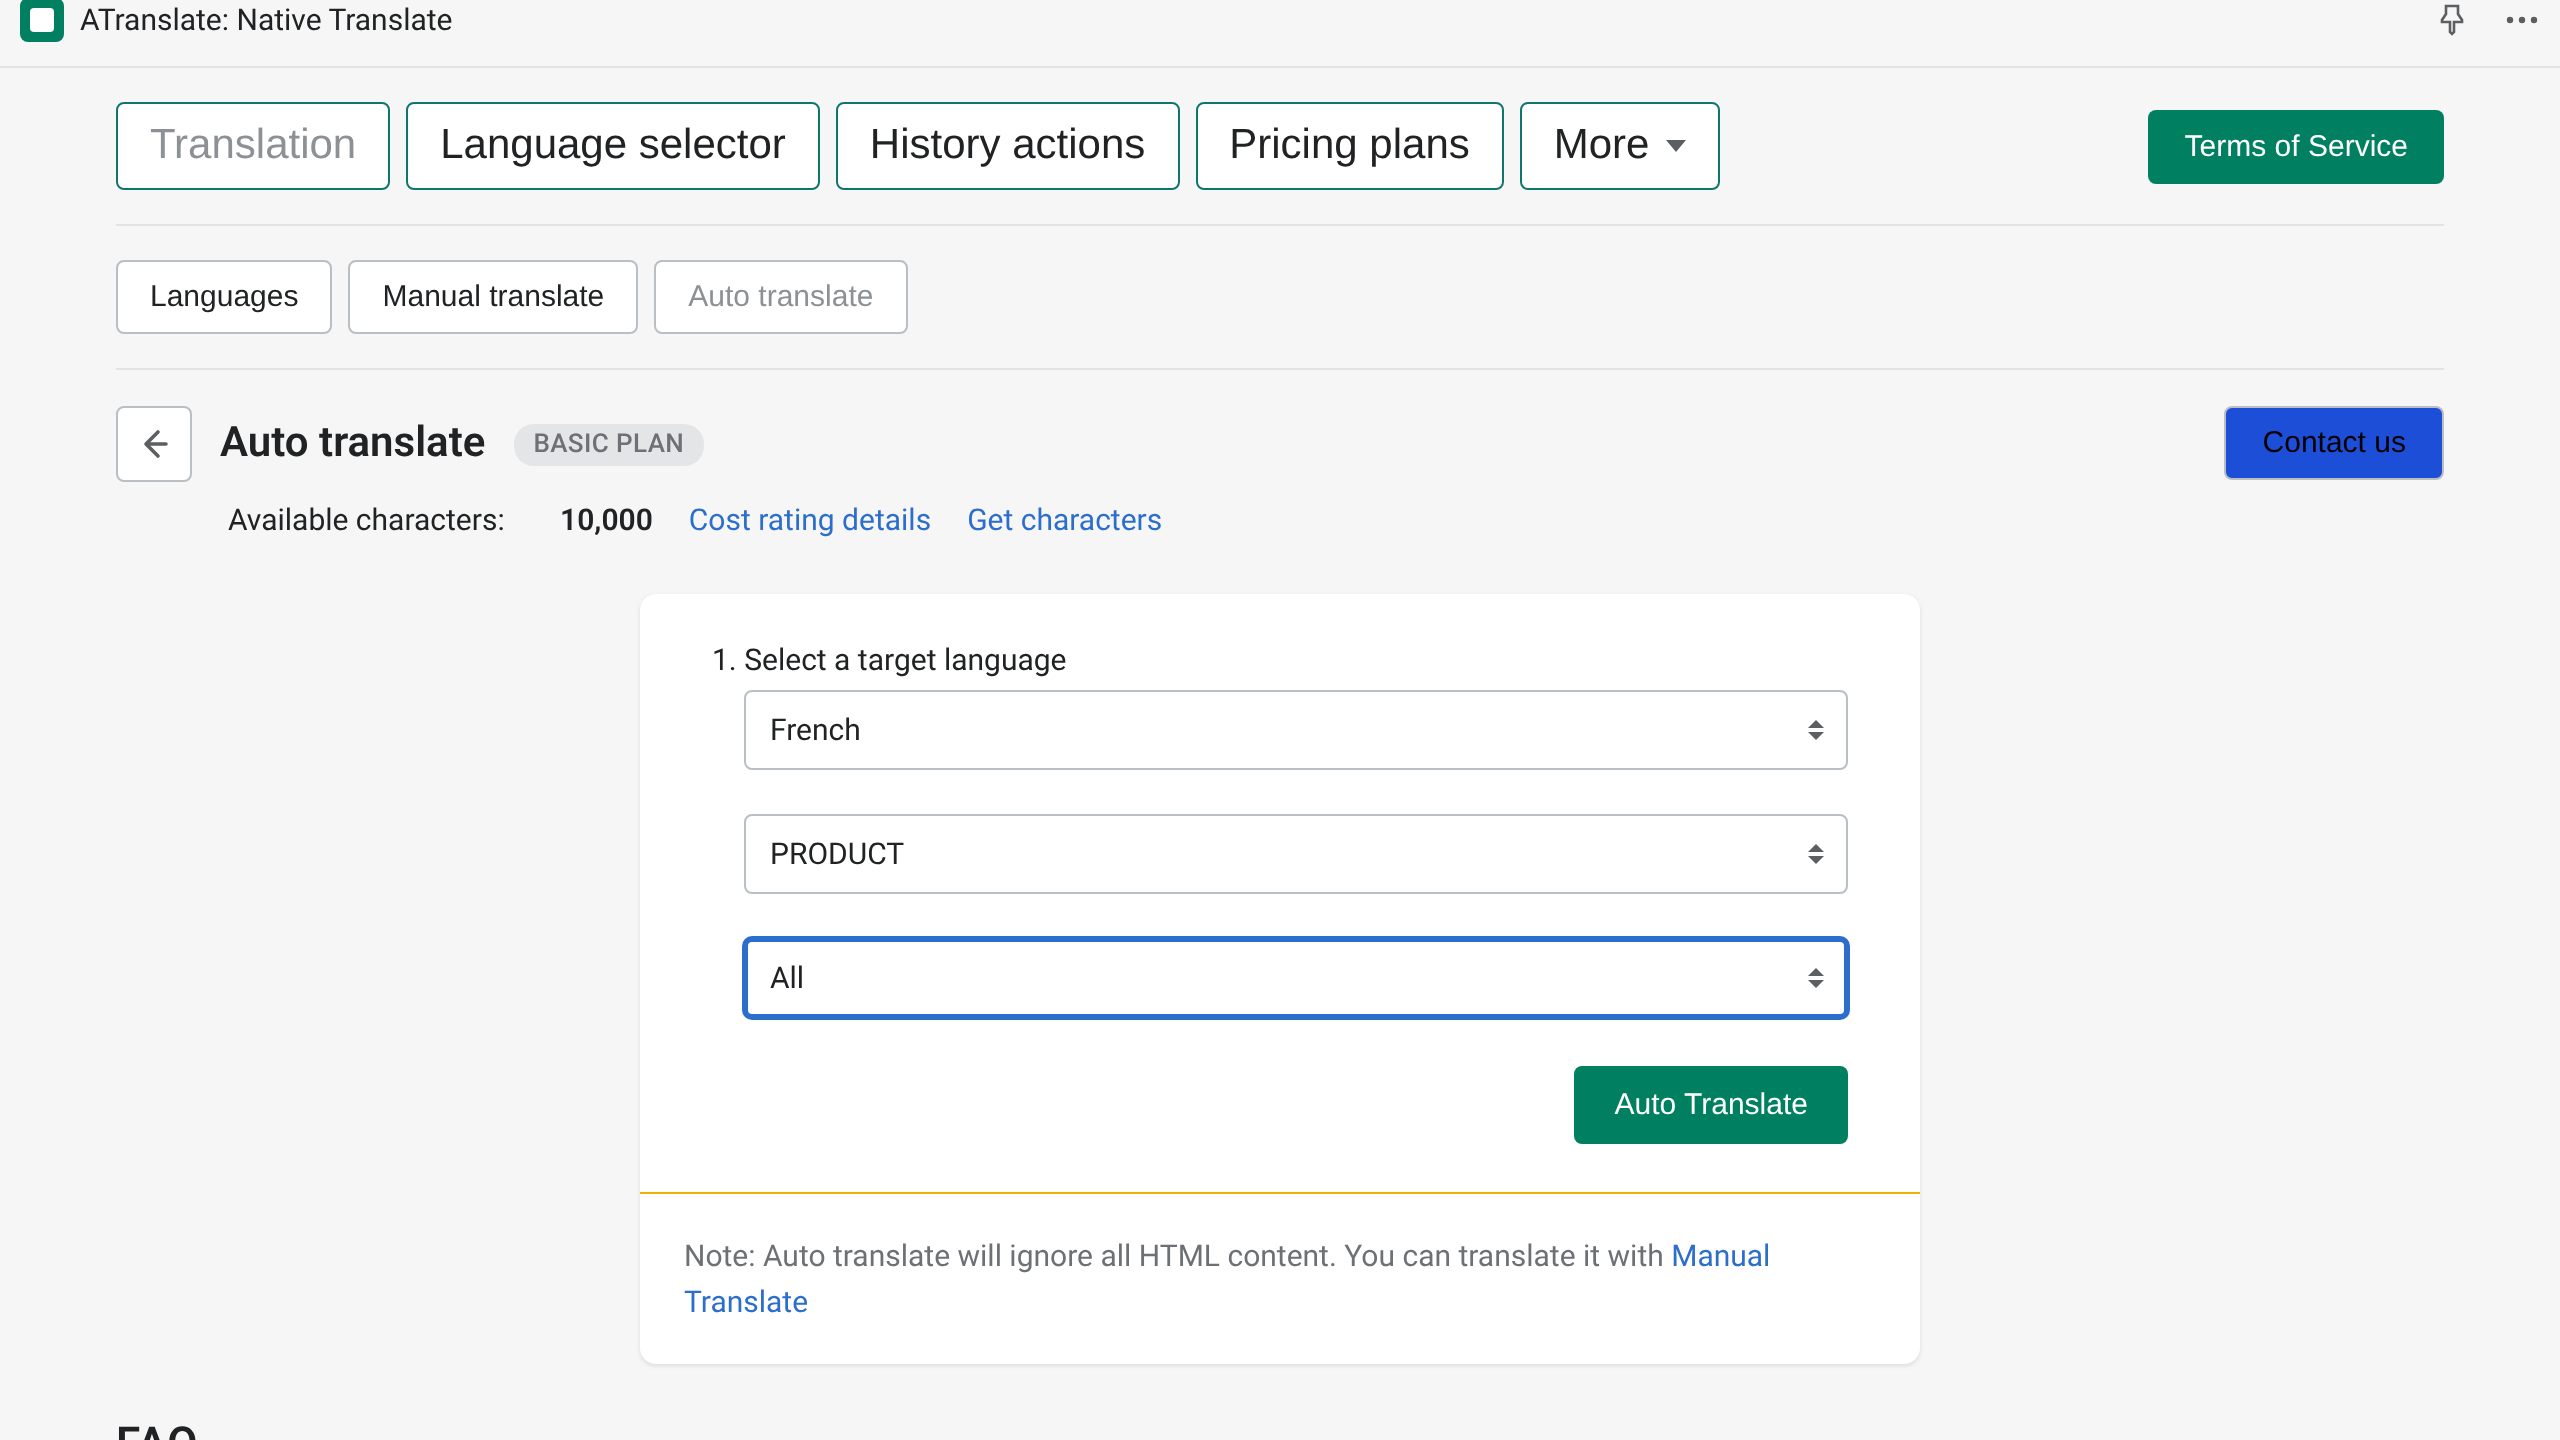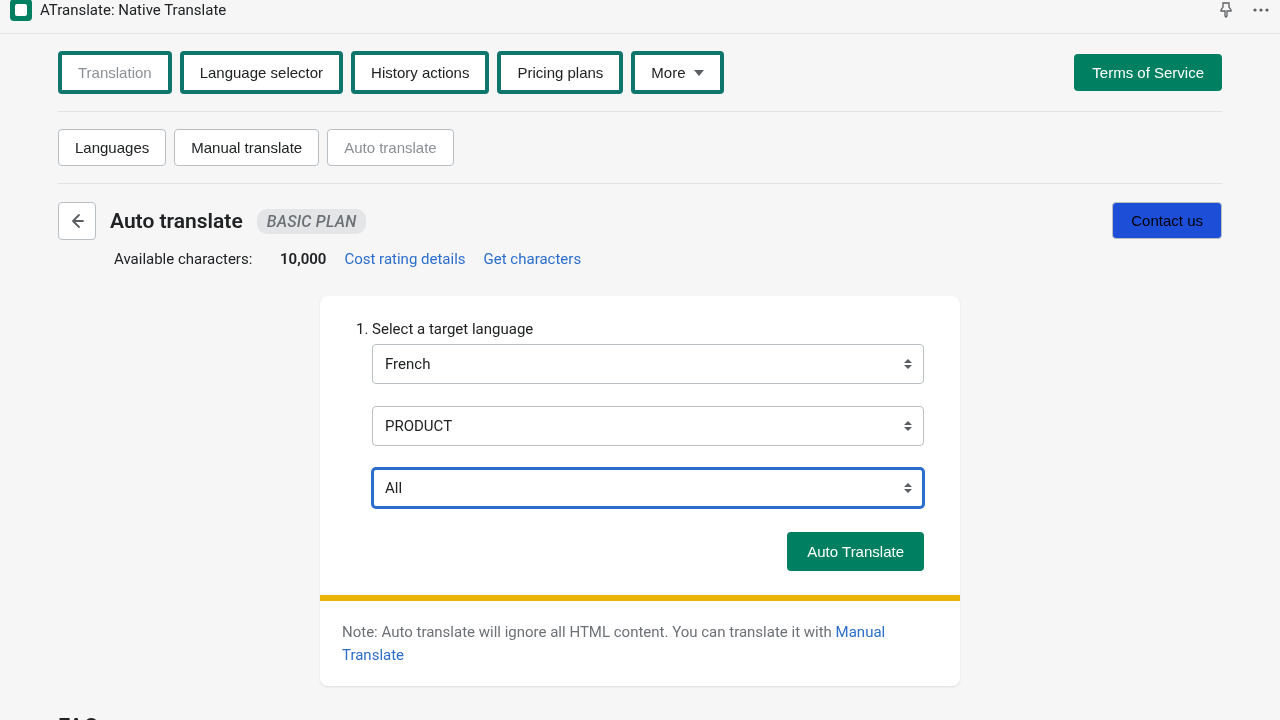--- a/index.html
+++ b/index.html
@@ -10,56 +10,56 @@
 .app-logo { width: 22px; height: 22px; background: #008060; border-radius: 4px; display: flex; align-items: center; justify-content: center; margin-top:-8px;}
 .app-logo-inner { width: 12px; height: 12px; background: #fff; border-radius: 2px; }
 .app-title { font-size: 15px; color: #202223; font-weight: 400; margin-top:-8px;}
 .app-right { display: flex; align-items: center; gap: 18px; margin-top:-8px;}
 .pin-icon svg, .dots-icon svg { display: block; }
 
 .content { padding: 0 58px; }
 
 .nav-row { display: flex; justify-content: space-between; align-items: center; padding: 17px 0; border-bottom: 1px solid #e1e3e5; }
 .nav-group { display: flex; gap: 8px; }
-.nav-btn { background: #fff; border: 4px solid #0f766e; border-radius: 4px; padding: 9px 16px; font-size: 15px; color: #202223; cursor: pointer; display: flex; align-items: center; gap: 8px; }
+.nav-btn { background: #fff; border: 1px solid #0f766e; border-radius: 4px; padding: 9px 16px; font-size: 21px; color: #202223; cursor: pointer; display: flex; align-items: center; gap: 8px; }
 .nav-btn.active { color: #8c9196; }
 .terms-btn { background: #008060; color: #fff; border: none; border-radius: 4px; padding: 10px 18px; font-size: 15px; cursor: pointer; font-weight: 500; }
 
 .caret-down { width: 0; height: 0; border-left: 5px solid transparent; border-right: 5px solid transparent; border-top: 6px solid #5c5f62; }
 
 .tabs-row { display: flex; gap: 8px; padding: 17px 0; border-bottom: 1px solid #e1e3e5; }
 .tab-btn { background: #fff; border: 1px solid #babfc3; border-radius: 4px; padding: 9px 16px; font-size: 15px; color: #202223; cursor: pointer; }
 .tab-btn.active { color: #8c9196; }
 
 .page-header { display: flex; justify-content: space-between; align-items: flex-start; padding: 18px 0 0 0; }
 .header-left { display: flex; flex-direction: column; gap: 10px; }
 .title-row { display: flex; align-items: center; gap: 14px; }
 .back-btn { width: 38px; height: 38px; border: 1px solid #babfc3; background: #fff; border-radius: 4px; display: flex; align-items: center; justify-content: center; cursor: pointer; }
 .page-title { font-size: 21px; font-weight: 600; }
-.plan-badge { background: #e4e5e7; color: #6d7175; font-size: 16px; padding: 3px 10px; border-radius: 10px; font-weight: 500; letter-spacing: 0.2px; font-style: italic;}
+.plan-badge { background: #e4e5e7; color: #6d7175; font-size: 13px; padding: 3px 10px; border-radius: 10px; font-weight: 500; letter-spacing: 0.2px;}
 .sub-row { display: flex; align-items: center; gap: 18px; padding-left: 56px; font-size: 15px; }
 .char-count { font-weight: 600; margin-left: 24px; }
 .link { color: #2c6ecb; cursor: pointer; }
 .contact-btn { background: #1d4ed8; border: 1px solid #babfc3; border-radius: 4px; padding: 9px 18px; font-size: 15px; cursor: pointer; }
 
 .card { width: 640px; margin: 28px auto 0 auto; background: #fff; border-radius: 8px; box-shadow: 0 1px 2px rgba(0,0,0,0.06), 0 1px 3px rgba(0,0,0,0.05); }
 .card-body { padding: 24px 36px 24px 36px; }
 .form-group { margin-bottom: 22px; }
 .form-group:last-of-type { margin-bottom: 0; }
 .form-label { font-size: 15px; color: #202223; margin-bottom: 6px; display: block; }
 .select-wrap { position: relative; padding-left: 16px; }
 .select { width: 100%; border: 1px solid #babfc3; border-radius: 4px; padding: 10px 12px; font-size: 15px; background: #fff; color: #202223; appearance: none; cursor: pointer; }
 .select.focused { border: 2px solid #2c6ecb; box-shadow: 0 0 0 1px #2c6ecb; padding: 9px 11px; }
 .select-caret { position: absolute; right: 12px; top: 50%; transform: translateY(-50%); display: flex; flex-direction: column; gap: 2px; pointer-events:none;}
 .caret-up-sm { width: 0; height: 0; border-left: 4px solid transparent; border-right: 4px solid transparent; border-bottom: 4px solid #5c5f62; }
 .caret-down-sm { width: 0; height: 0; border-left: 4px solid transparent; border-right: 4px solid transparent; border-top: 4px solid #5c5f62; }
 .action-row { display: flex; justify-content: flex-end; margin-top: 24px; }
 .primary-btn { background: #008060; color: #fff; border: none; border-radius: 4px; padding: 11px 20px; font-size: 15px; cursor: pointer; font-weight: 500; }
 
-.card-footer { border-top: 6px solid #eab308; padding: 20px 22px; font-size: 15px; color: #6d7175; line-height: 1.5; }
+.card-footer { border-top: 1px solid #eab308; padding: 20px 22px; font-size: 15px; color: #6d7175; line-height: 1.5; }
 .card-footer .link { color: #2c6ecb; }
 
 .faq { padding: 28px 0 0 0; font-size: 22px; font-weight: 600; letter-spacing: 0.5px;}
 </style>
 </head>
 <body>
 
 <div class="app-bar">
   <div class="app-left">
     <div class="app-logo">

